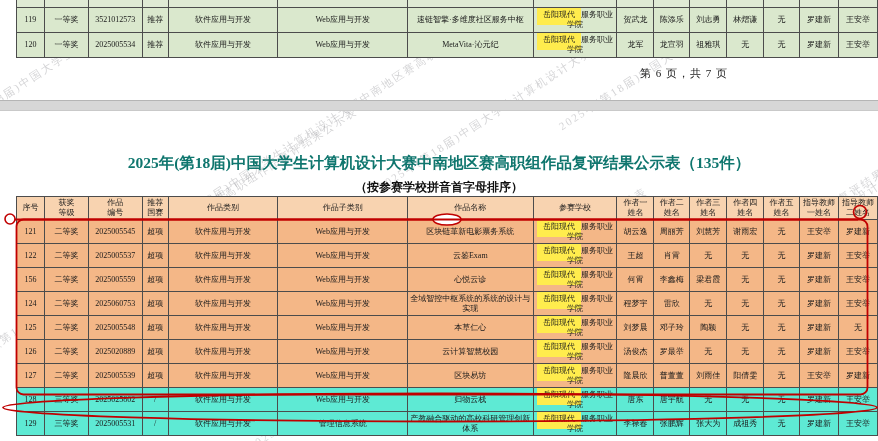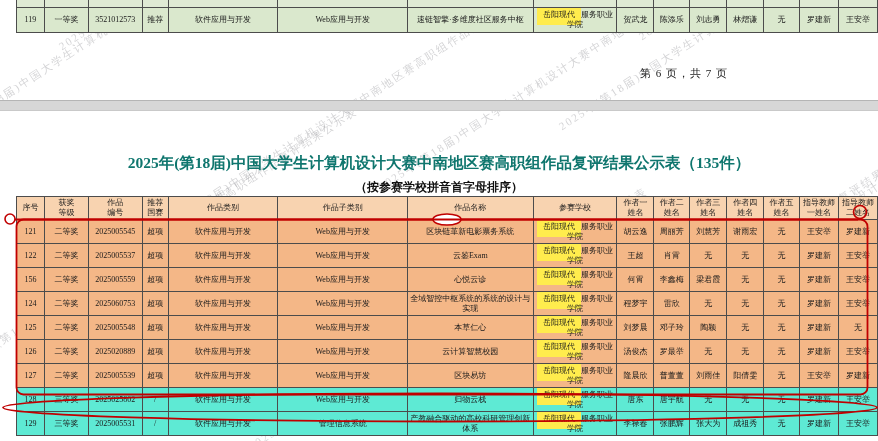--- a/index.html
+++ b/index.html
@@ -110,20 +110,37 @@
           <td>3521012573</td>
           <td>推荐</td>
           <td>软件应用与开发</td>
           <td>Web应用与开发</td>
           <td>速链智擎·多维度社区服务中枢</td>
           <td><span class="hl">岳阳现代</span>服务职业学院</td>
           <td>贺武龙</td>
           <td>陈添乐</td>
           <td>刘志勇</td>
           <td>林熠谦</td>
+          <td>无</td>
+          <td>罗建新</td>
+          <td>王安举</td>
+        </tr>
+        <tr class="">
+          <td>120</td>
+          <td>一等奖</td>
+          <td>2025005534</td>
+          <td>推荐</td>
+          <td>软件应用与开发</td>
+          <td>Web应用与开发</td>
+          <td>MetaVita·沁元纪</td>
+          <td><span class="hl">岳阳现代</span>服务职业学院</td>
+          <td>龙军</td>
+          <td>龙宣羽</td>
+          <td>祖雅琪</td>
+          <td>无</td>
           <td>无</td>
           <td>罗建新</td>
           <td>王安举</td>
         </tr>
       </tbody>
   </table>
 
   <div class="page-number">第 6 页，共 7 页</div>
 
   <div class="page-gap"></div>

